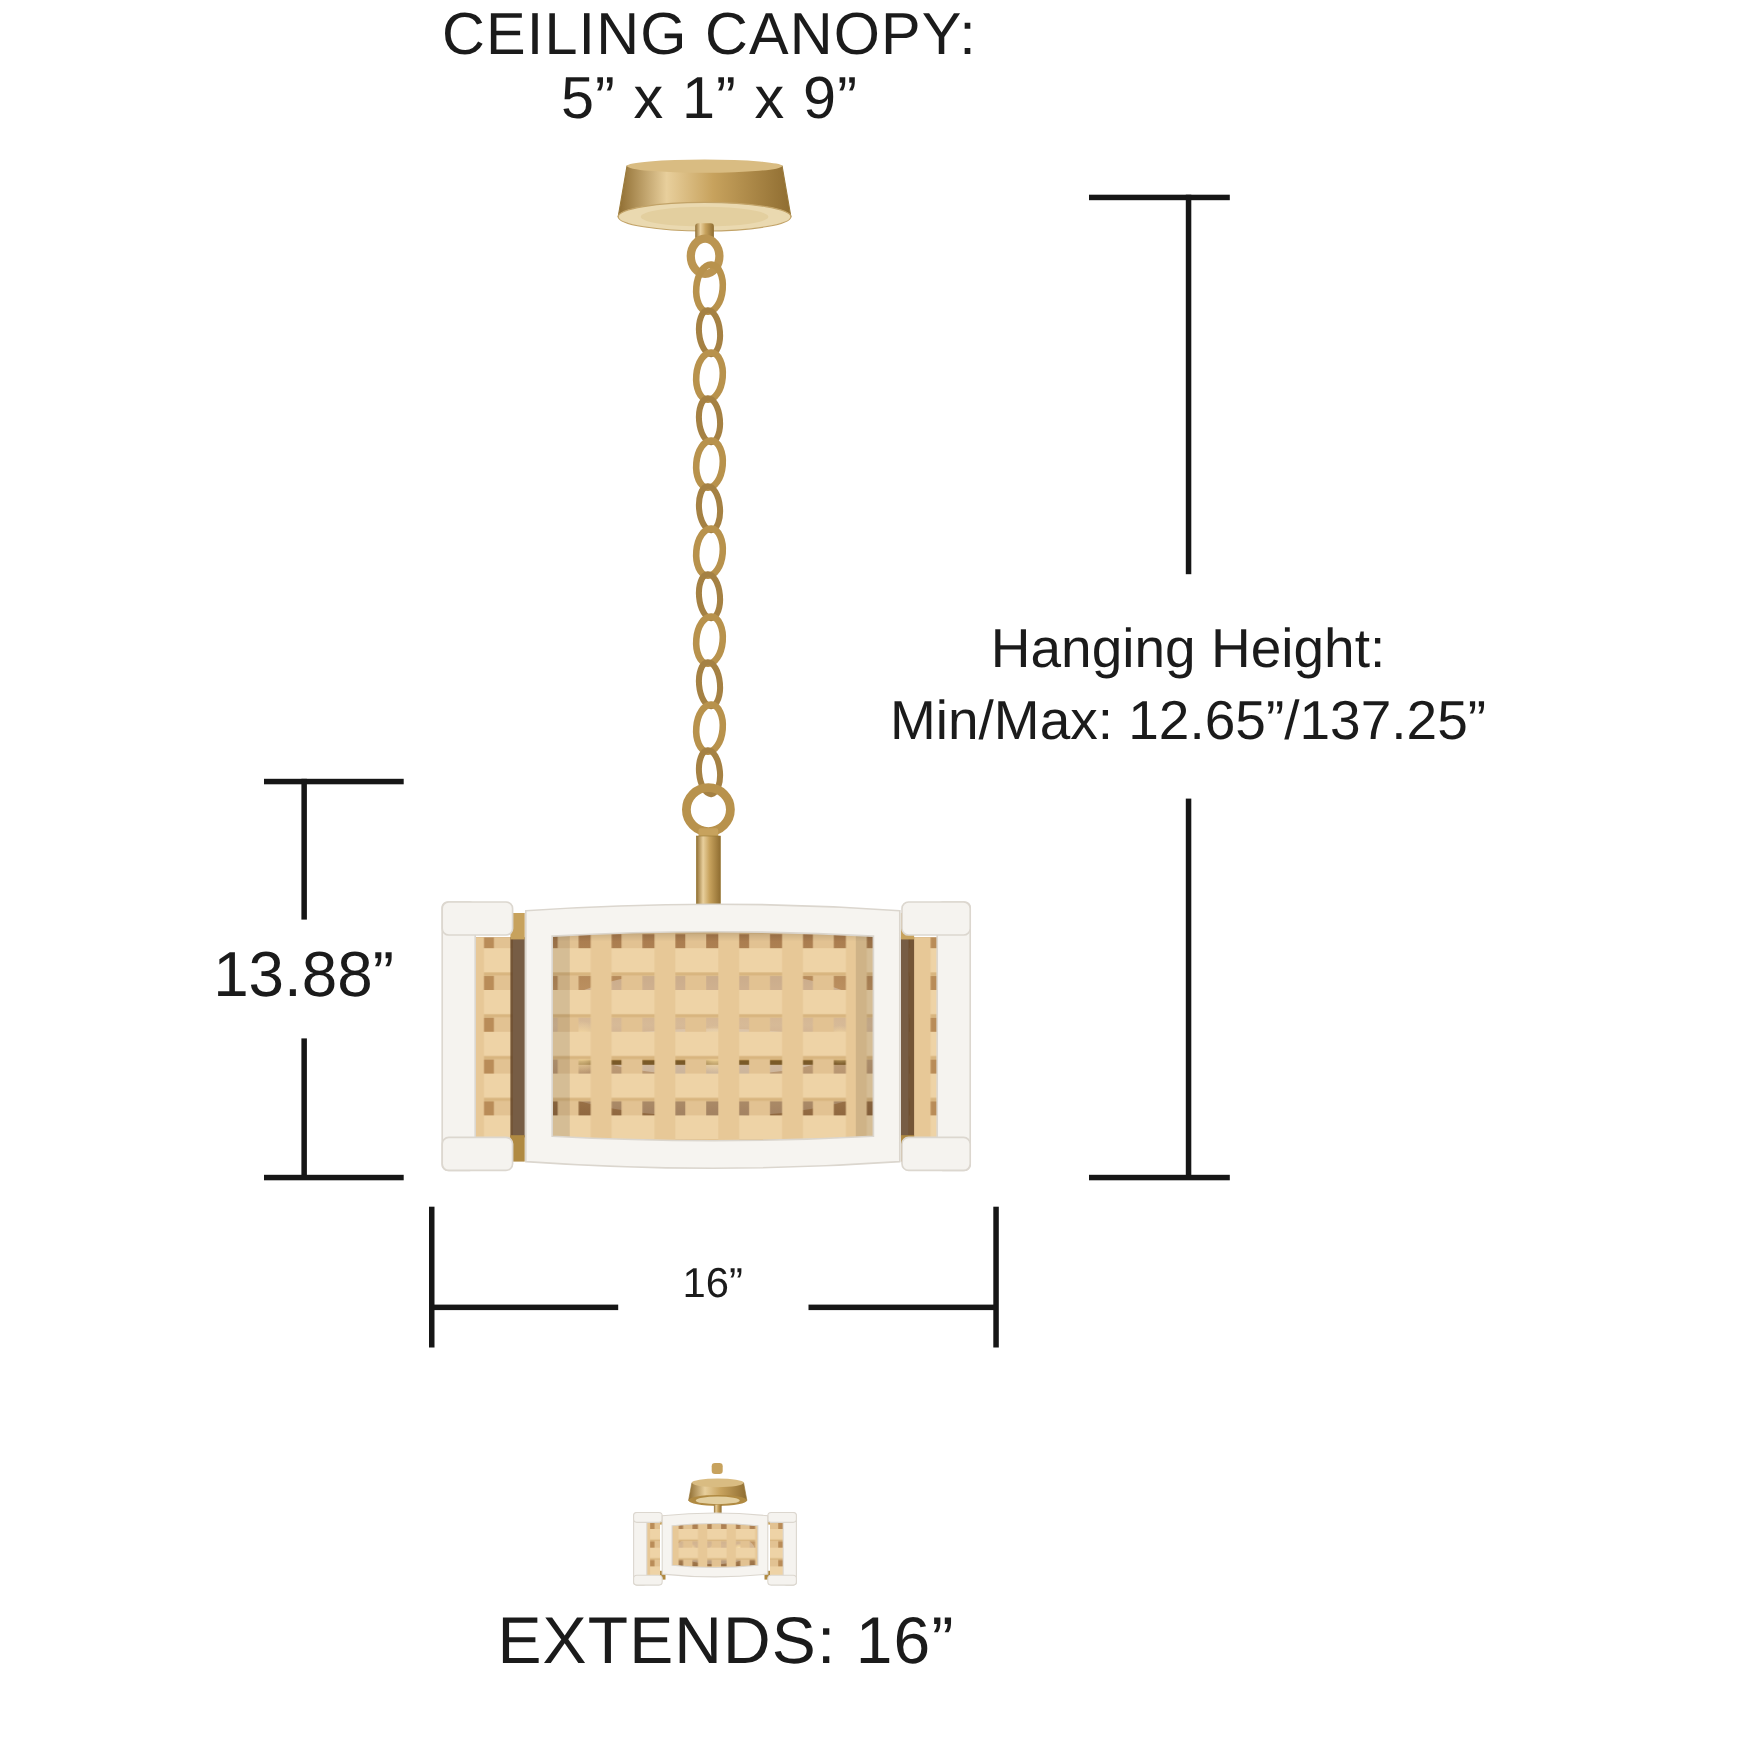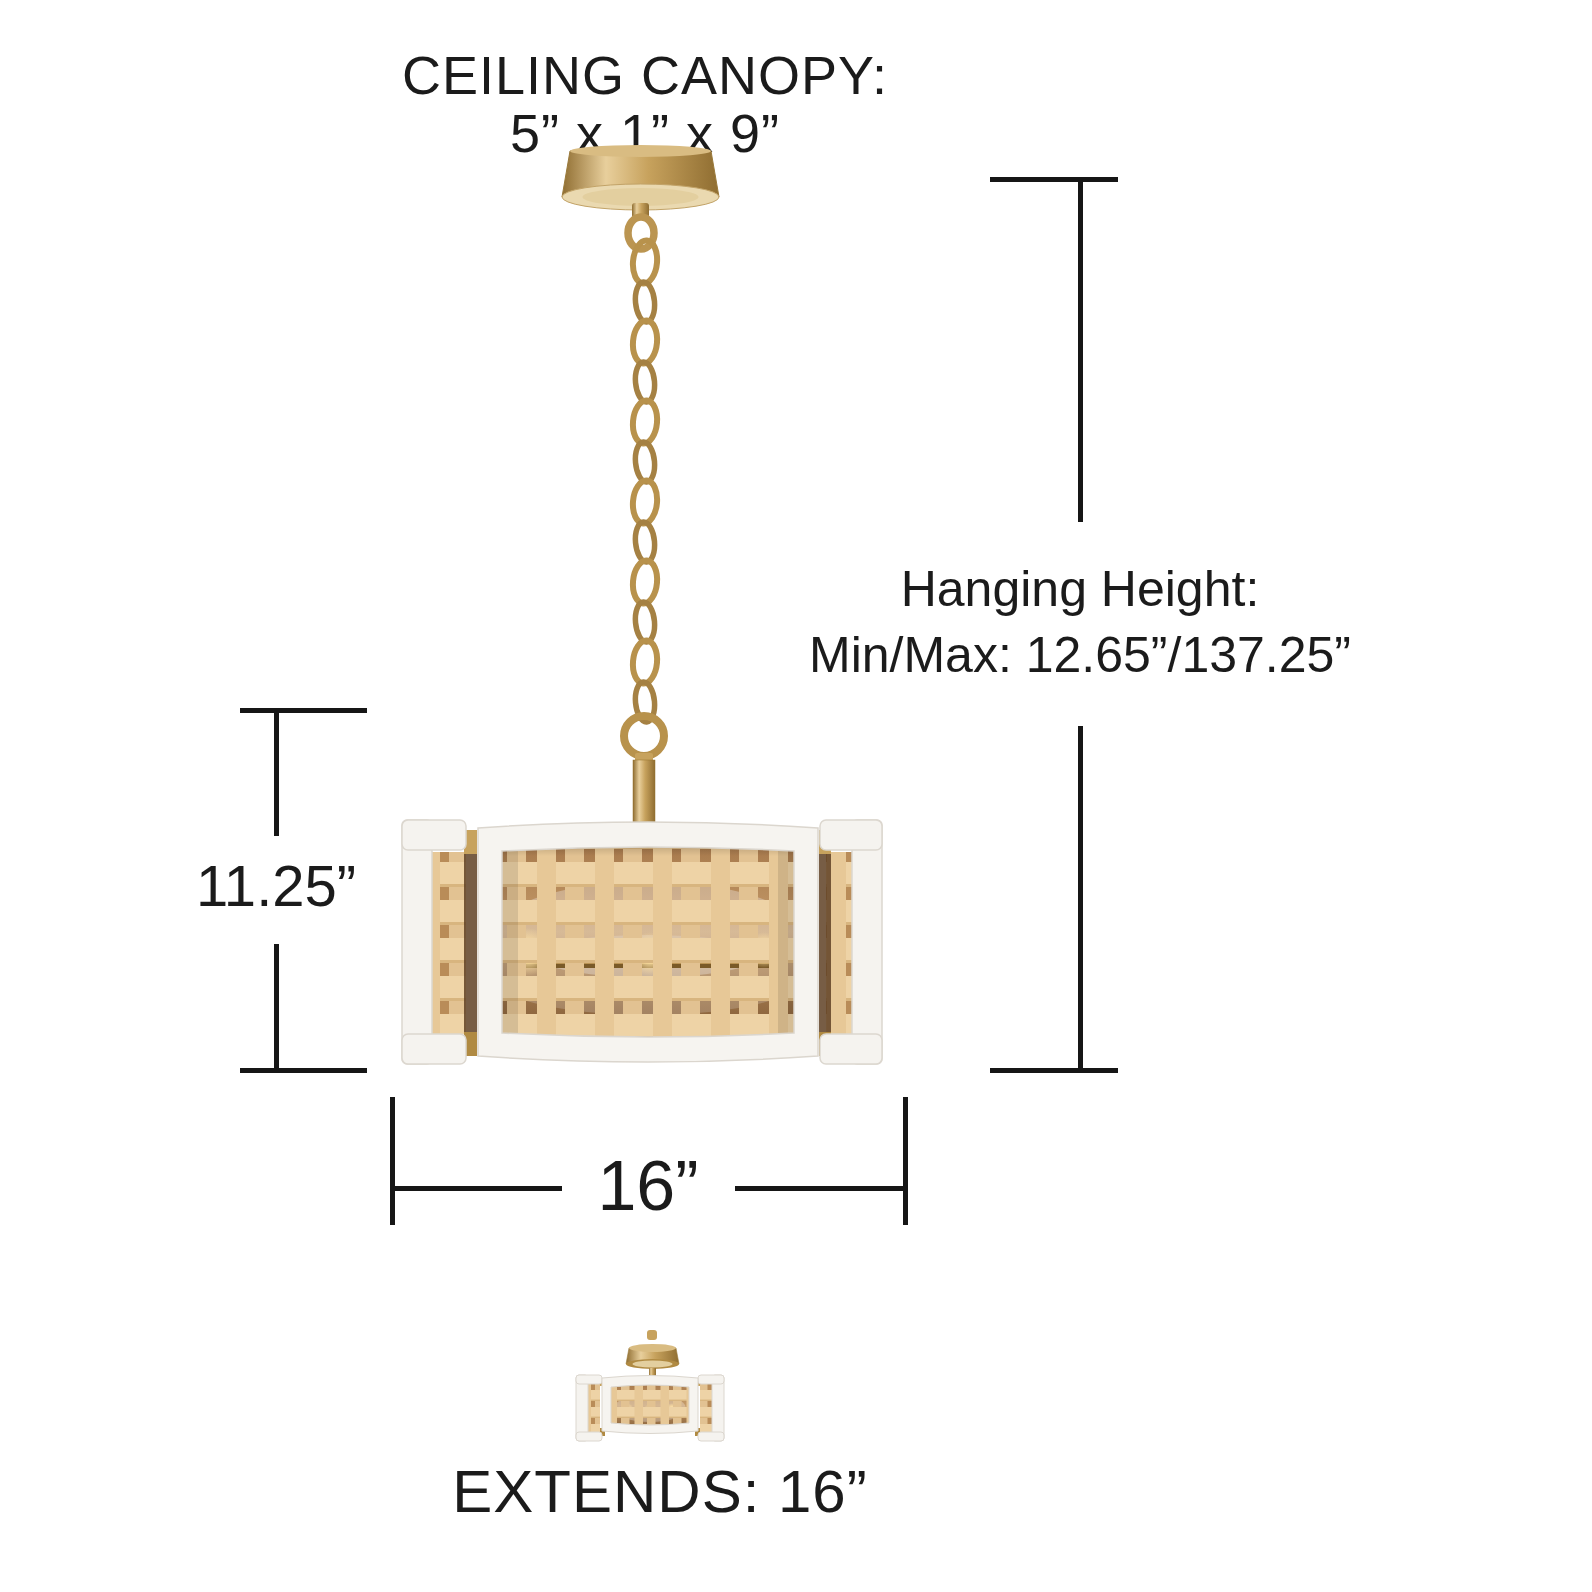--- a/index.html
+++ b/index.html
@@ -1,22 +1,22 @@
 <!DOCTYPE html>
 <html><head>
 <meta charset="utf-8">
 <style>
   html,body{margin:0;padding:0;background:#ffffff;}
   .stage{position:relative;width:1592px;height:1592px;background:#ffffff;overflow:hidden;
          font-family:"Liberation Sans","DejaVu Sans",sans-serif;color:#1b1b1b;}
   .txt{position:absolute;text-align:center;color:#1b1b1b;font-weight:400;}
-  .hdr{left:145px;top:2px;width:1000px;font-size:54px;line-height:58px;letter-spacing:1px;margin-top:44px;}
+  .hdr{left:145px;top:2px;width:1000px;font-size:54px;line-height:58px;letter-spacing:1px;}
   .hang{left:730px;top:556px;width:700px;font-size:50px;line-height:66px;}
   .dimh{left:156px;top:852px;width:240px;font-size:58px;}
-  .dimw{left:548px;top:1146px;width:200px;font-size:70px;}
+  .dimw{left:548px;top:1146px;width:200px;font-size:38px;}
   .ftr{left:60px;top:1456px;width:1200px;font-size:60px;line-height:72px;letter-spacing:1px;}
   .dim{position:absolute;background:#161616;}
   .illus{position:absolute;}
 </style>
 </head>
 <body>
 
 <div class="stage">
 
   <div class="txt hdr">
@@ -202,21 +202,21 @@
   <div class="dim" style="left:1078px;top:177px;width:5px;height:345px;"></div>
   <div class="txt hang">
     <div>Hanging Height:</div>
     <div>Min/Max: 12.65”/137.25”</div>
   </div>
   <div class="dim" style="left:1078px;top:726px;width:5px;height:346px;"></div>
   <div class="dim" style="left:990px;top:1068px;width:128px;height:5px;"></div>
 
   <div class="dim" style="left:240px;top:708px;width:127px;height:5px;"></div>
   <div class="dim" style="left:274px;top:708px;width:5px;height:128px;"></div>
-  <div class="txt dimh">11.25”</div>
+  <div class="txt dimh">13.88”</div>
   <div class="dim" style="left:274px;top:944px;width:5px;height:128px;"></div>
   <div class="dim" style="left:240px;top:1068px;width:127px;height:5px;"></div>
 
   <div class="dim" style="left:390px;top:1097px;width:5px;height:128px;"></div>
   <div class="dim" style="left:903px;top:1097px;width:5px;height:128px;"></div>
   <div class="dim" style="left:392px;top:1186px;width:170px;height:5px;"></div>
   <div class="dim" style="left:735px;top:1186px;width:170px;height:5px;"></div>
   <div class="txt dimw">16”</div>
 
   <div class="txt ftr">

